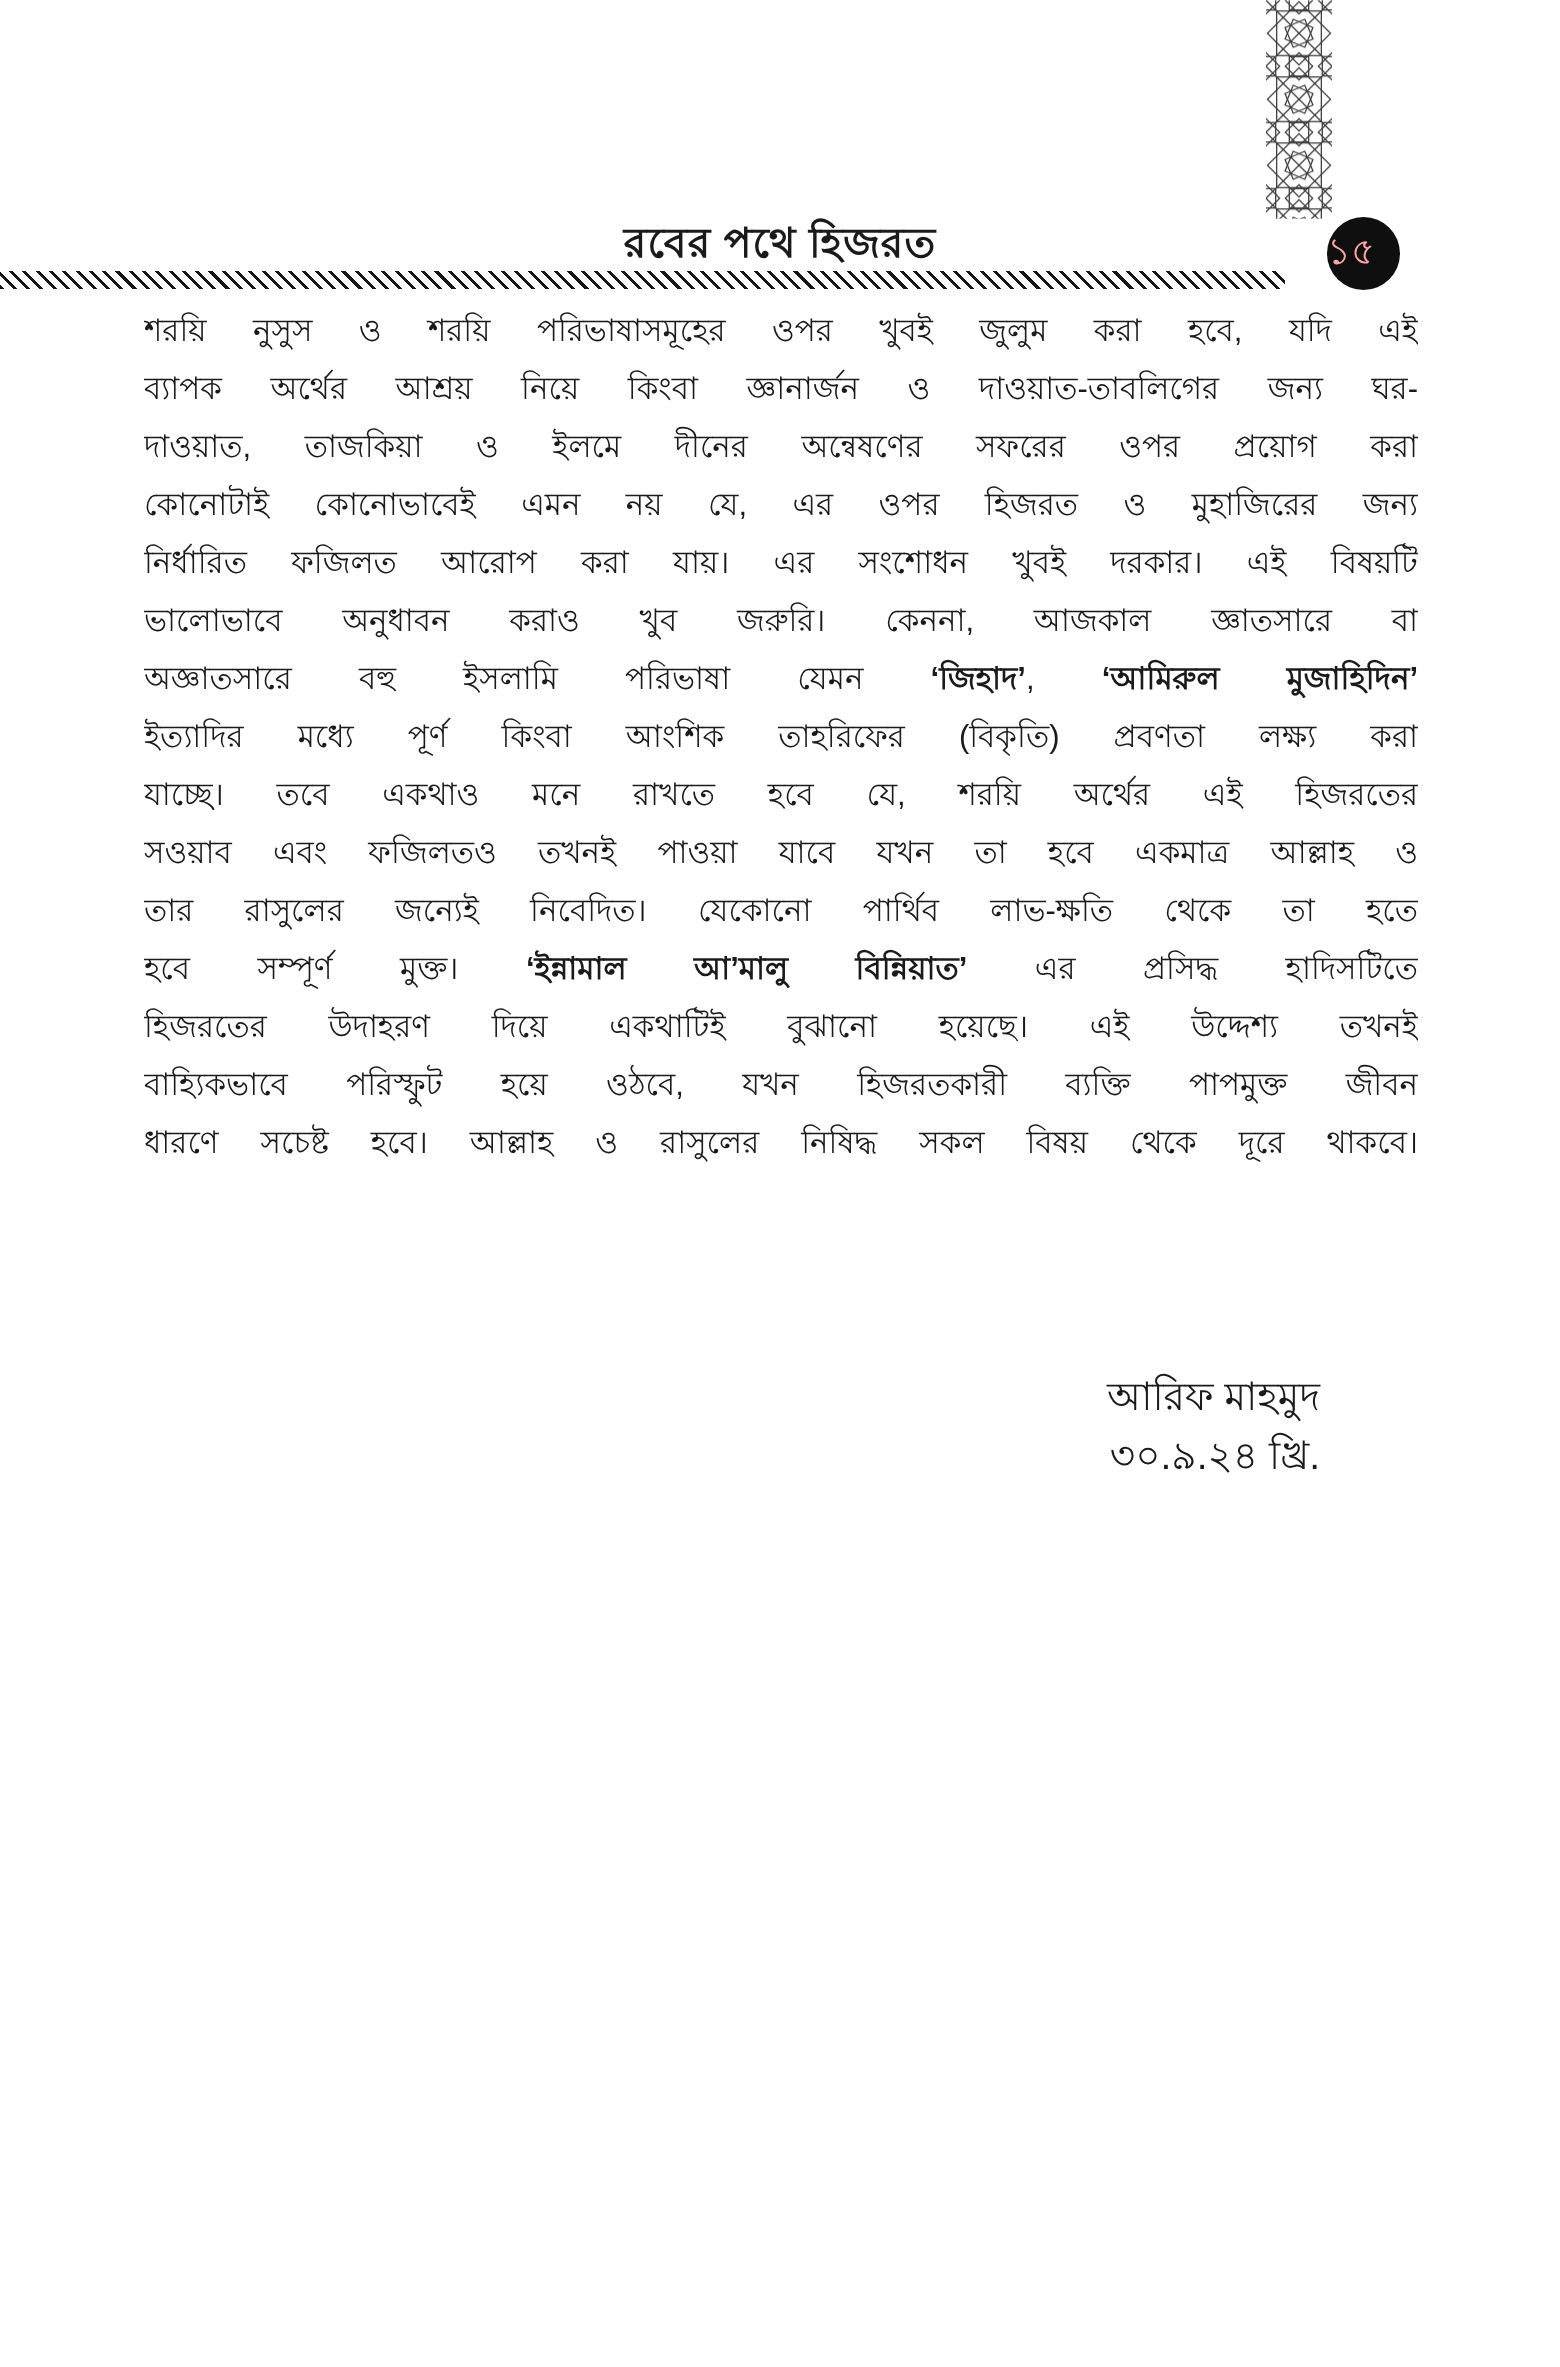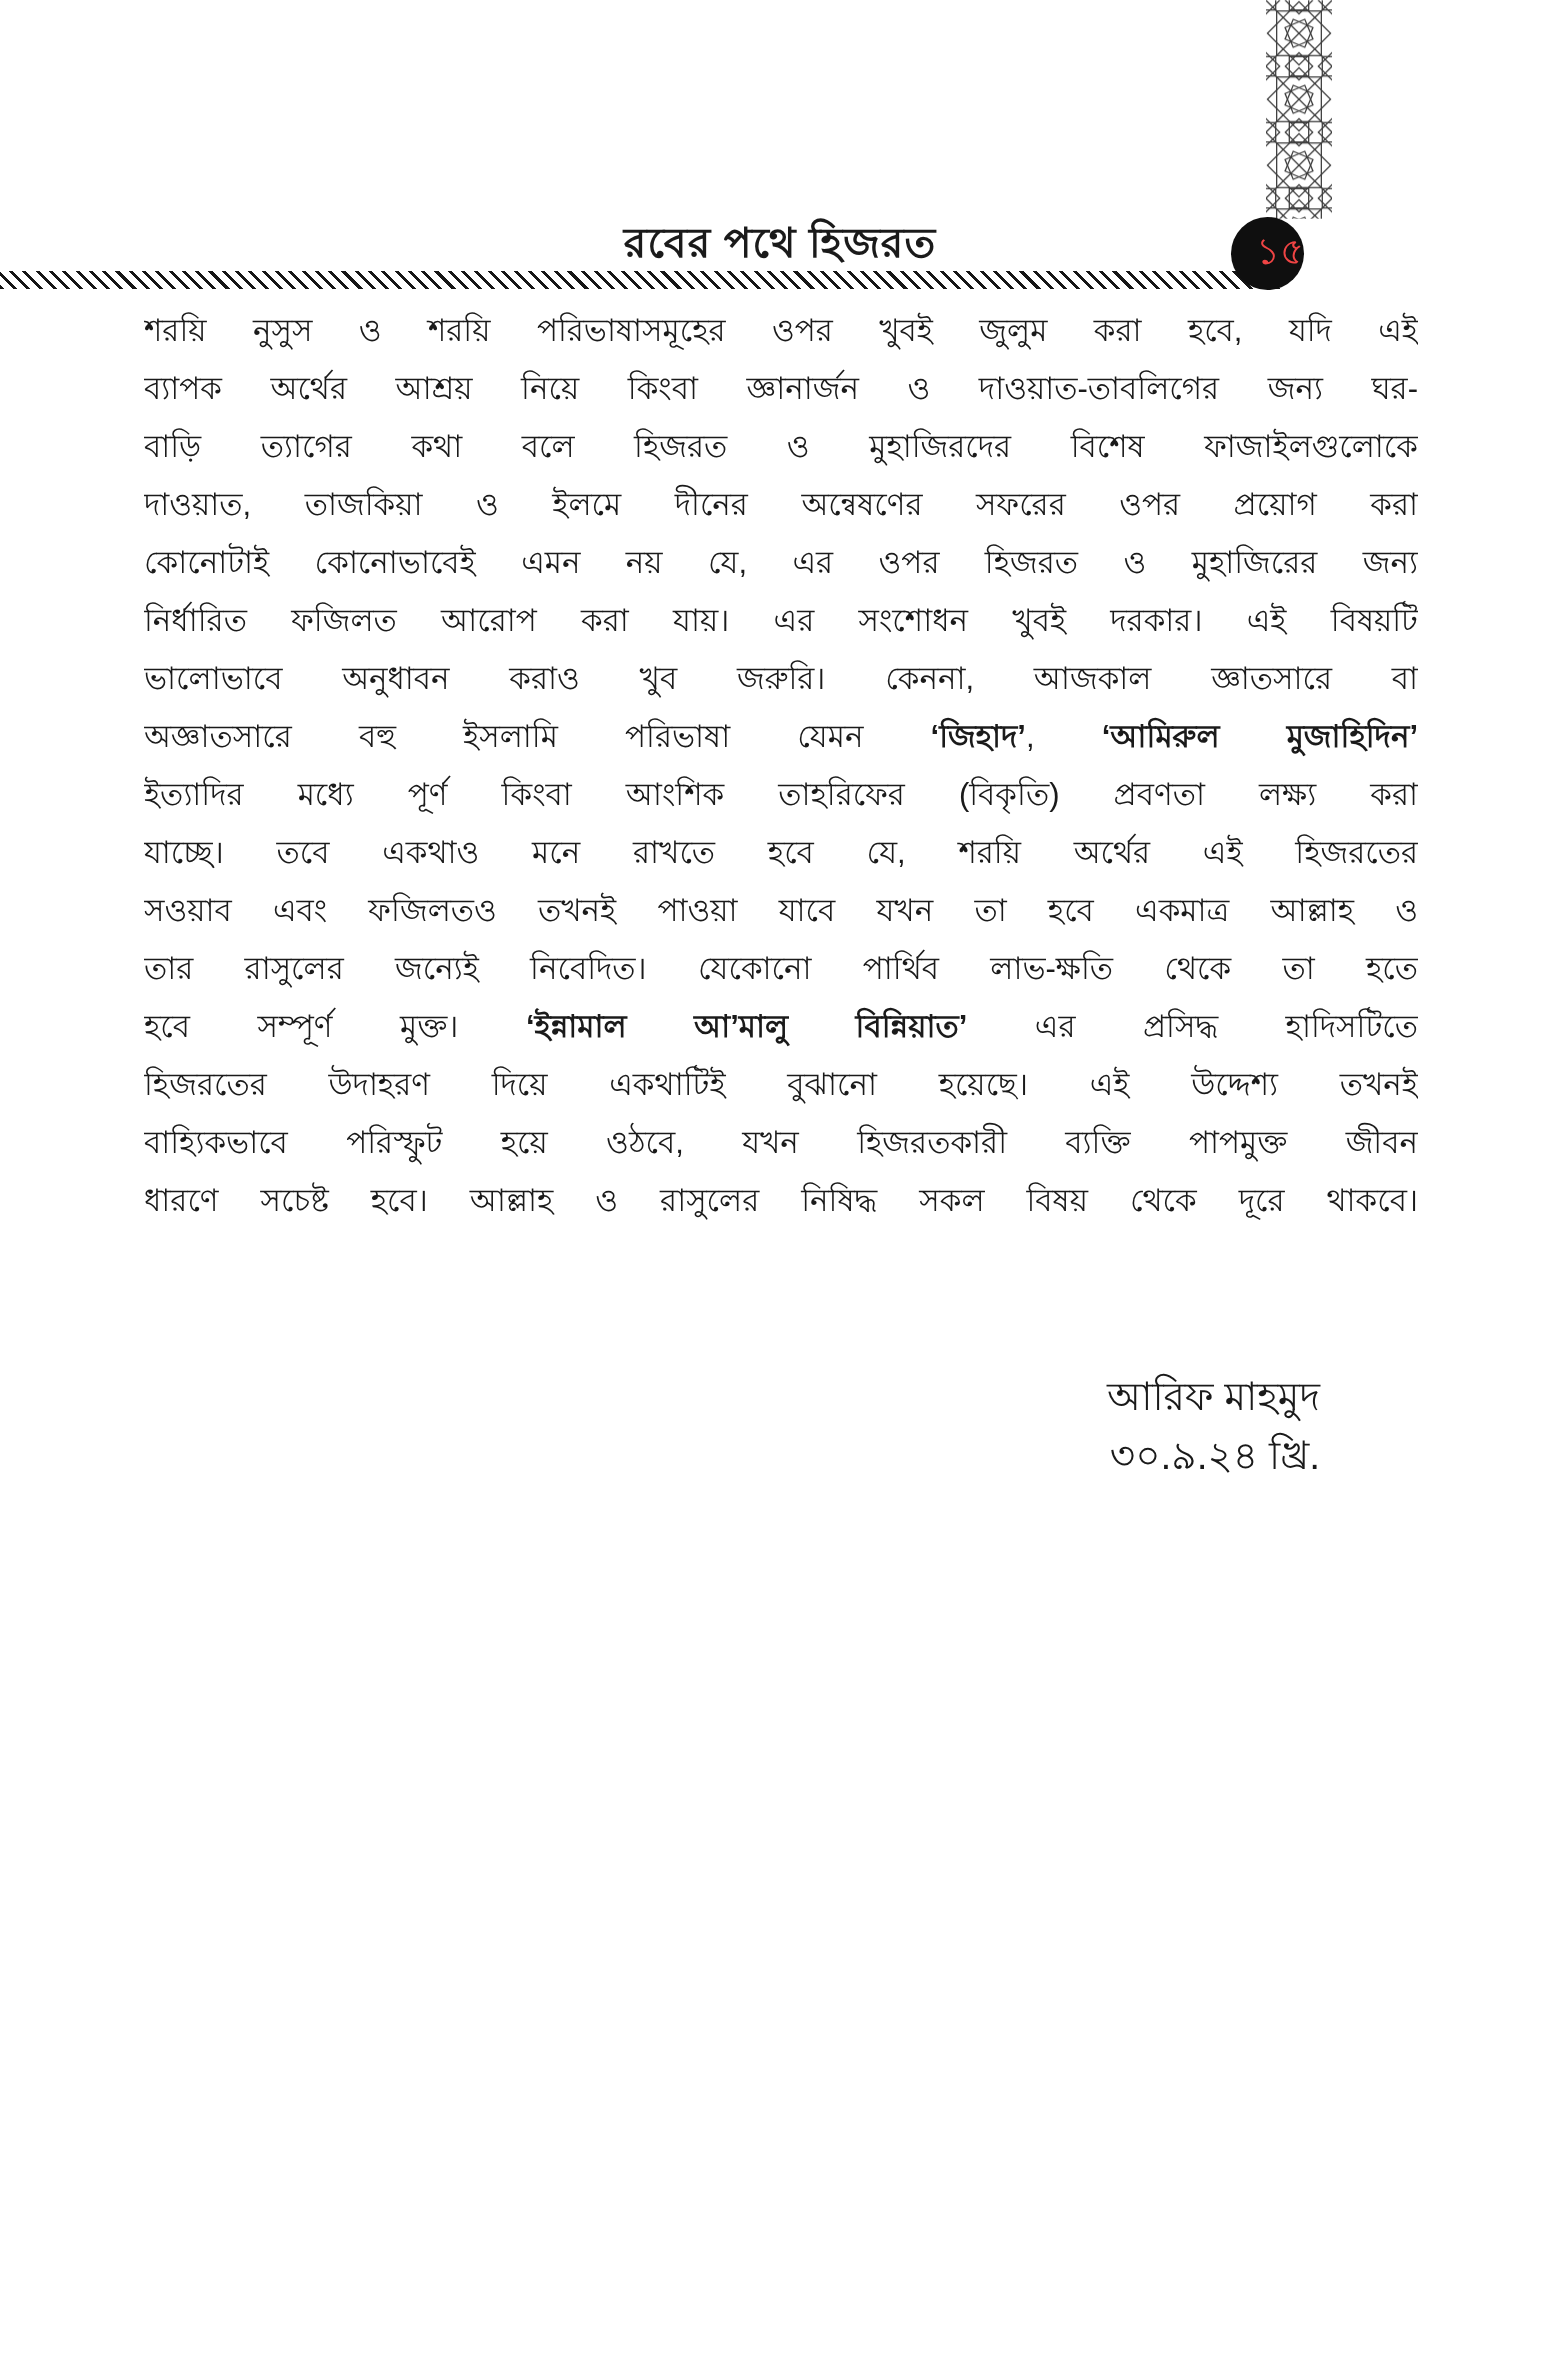--- a/index.html
+++ b/index.html
@@ -36,30 +36,30 @@
     left:0;
     top:211px;
     width:1560px;
     text-align:center;
     font-size:41px;
     font-weight:bold;
     letter-spacing:1px;
   }
   .pagenum{
     position:absolute;
-    left:1231px;
+    left:1327px;
     top:217px;
     width:73px;
     height:73px;
     border-radius:50%;
     background:#0f0f0f;
-    color:#ef4444;
+    color:#fca5a5;
     display:flex;
     align-items:center;
-    justify-content:flex-end;
+    justify-content:flex-start;
     font-size:37px;
     z-index:2;
   }
   .body{
     position:absolute;
     left:144px;
     top:302px;
     width:1274px;
     font-size:31px;
   }
@@ -115,21 +115,20 @@
 
   <div class="title">রবের পথে হিজরত</div>
 
   <div class="pagenum">
     <span>১৫</span>
   </div>
 
   <div class="body" id="body-lines">
       <div class="bline"><span>শরয়ি নুসুস ও শরয়ি পরিভাষাসমূহের ওপর খুবই জুলুম করা হবে, যদি এই</span></div>
       <div class="bline"><span>ব্যাপক অর্থের আশ্রয় নিয়ে কিংবা জ্ঞানার্জন ও দাওয়াত-তাবলিগের জন্য ঘর-</span></div>
-      <div class="bline"><span>বাড়ি ত্যাগের কথা বলে হিজরত ও মুহাজিরদের বিশেষ ফাজাইলগুলোকে</span></div>
       <div class="bline"><span>দাওয়াত, তাজকিয়া ও ইলমে দীনের অন্বেষণের সফরের ওপর প্রয়োগ করা</span></div>
       <div class="bline"><span>কোনোটাই কোনোভাবেই এমন নয় যে, এর ওপর হিজরত ও মুহাজিরের জন্য</span></div>
       <div class="bline"><span>নির্ধারিত ফজিলত আরোপ করা যায়। এর সংশোধন খুবই দরকার। এই বিষয়টি</span></div>
       <div class="bline"><span>ভালোভাবে অনুধাবন করাও খুব জরুরি। কেননা, আজকাল জ্ঞাতসারে বা</span></div>
       <div class="bline"><span>অজ্ঞাতসারে বহু ইসলামি পরিভাষা যেমন </span><span class="bold">‘জিহাদ’</span><span>, </span><span class="bold">‘আমিরুল মুজাহিদিন’</span></div>
       <div class="bline"><span>ইত্যাদির মধ্যে পূর্ণ কিংবা আংশিক তাহরিফের (বিকৃতি) প্রবণতা লক্ষ্য করা</span></div>
       <div class="bline"><span>যাচ্ছে। তবে একথাও মনে রাখতে হবে যে, শরয়ি অর্থের এই হিজরতের</span></div>
       <div class="bline"><span>সওয়াব এবং ফজিলতও তখনই পাওয়া যাবে যখন তা হবে একমাত্র আল্লাহ ও</span></div>
       <div class="bline"><span>তার রাসুলের জন্যেই নিবেদিত। যেকোনো পার্থিব লাভ-ক্ষতি থেকে তা হতে</span></div>
       <div class="bline"><span>হবে সম্পূর্ণ মুক্ত। </span><span class="bold">‘ইন্নামাল আ’মালু বিন্নিয়াত’</span><span> এর প্রসিদ্ধ হাদিসটিতে</span></div>

